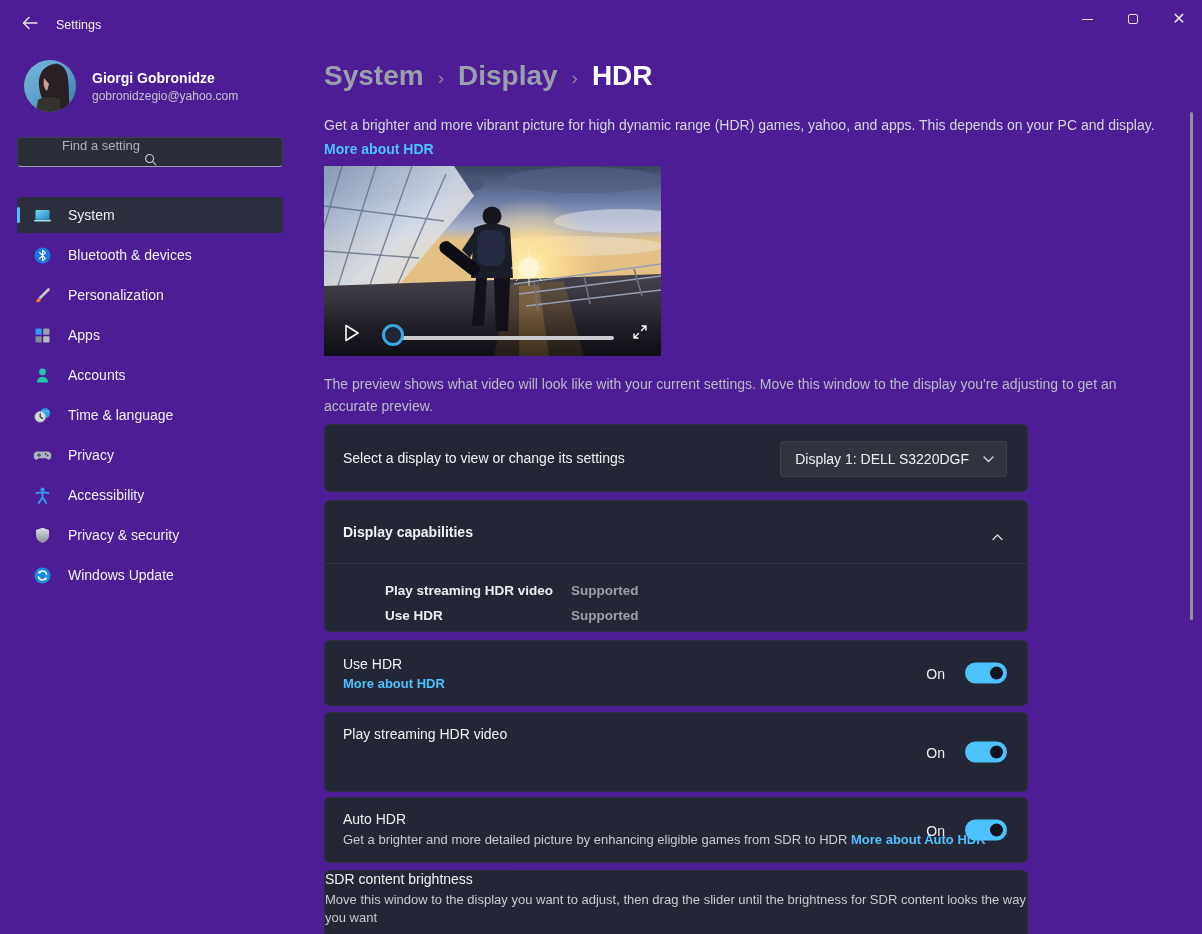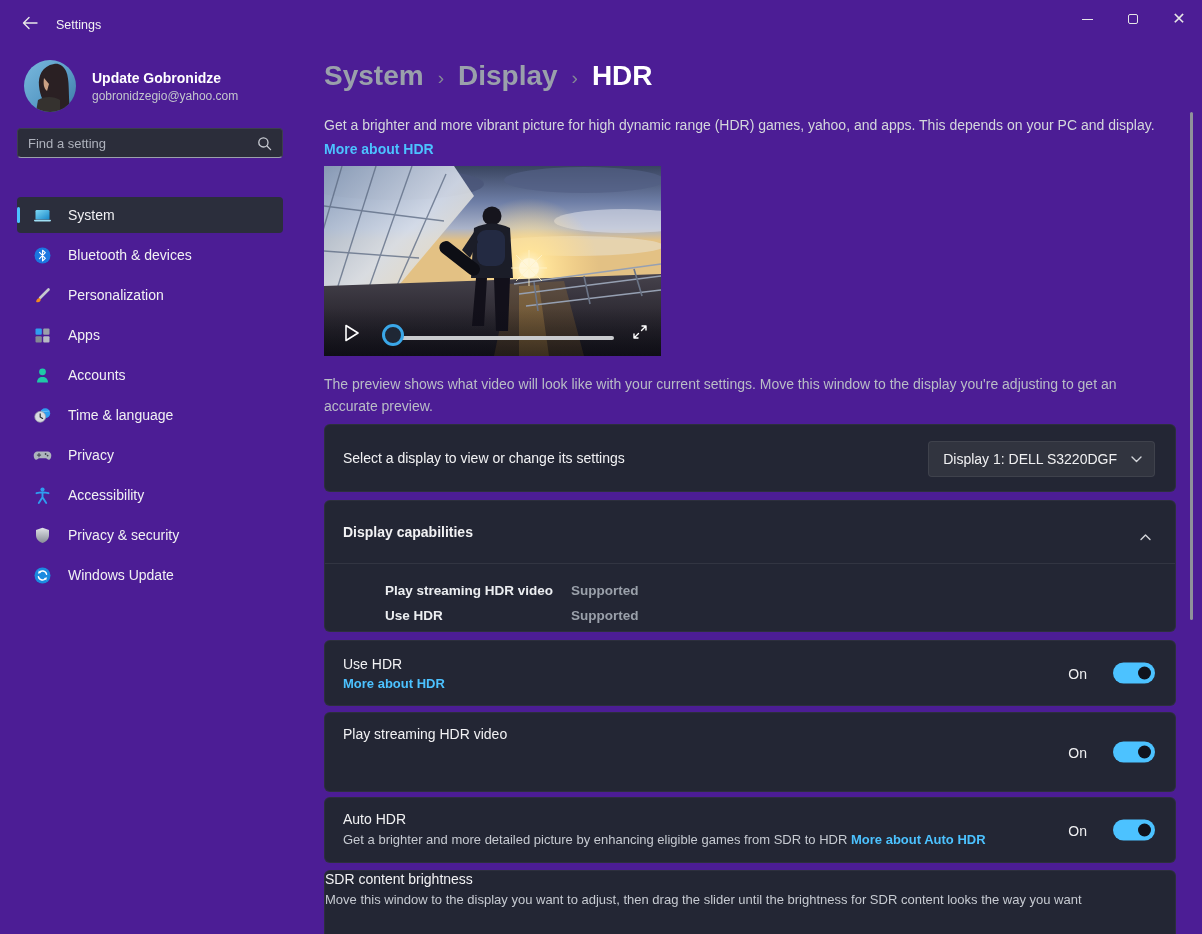--- a/index.html
+++ b/index.html
@@ -22,23 +22,23 @@
   .glyph-max { width:10px; height:10px; border:1px solid #e6e6e6; border-radius:2px; }
   .glyph-close { color:#e6e6e6; font-size:16px; line-height:1; }
 
   
   .sidebar { position:absolute; top:48px; left:0; width:300px; bottom:0; }
   .profile { position:absolute; top:12px; left:24px; display:flex; align-items:center; gap:16px; }
   .avatar { width:52px; height:52px; border-radius:50%; overflow:hidden; flex:none; }
   .profile-name { font-size:14px; font-weight:700; color:#ffffff; }
   .profile-email { font-size:12px; color:#c3c6cd; margin-top:3px; }
 
-  .searchbox { position:absolute; top:80px; left:17px; width:266px; height:30px;
+  .searchbox { position:absolute; top:89px; left:17px; width:266px; height:30px;
     background:#2b2d3a; border:1px solid #3c3f4d; border-bottom:1px solid #9ba0ab;
-    border-radius:4px; display:flex; align-items:center; padding:0 10px; }
+    border-radius:4px; display:flex; align-items:center; padding:0 10px;flex-direction:column; }
   .searchbox input { flex:1; background:transparent; border:none; outline:none;
     color:#e8e8e8; font-size:13px; font-family:"Liberation Sans", sans-serif; }
   .searchbox input::placeholder { color:#aeb2bc; }
 
   .nav { position:absolute; top:149px; left:17px; width:266px; }
   .nav-item { position:relative; height:36px; margin-bottom:4px; border-radius:4px;
     display:flex; align-items:center; padding-left:16px; gap:16px; }
   .nav-item.selected { background:#2b2e3c; }
   .accent-pill { display:none; }
   .nav-item.selected .accent-pill { display:block; position:absolute; left:0px; top:10px;
@@ -67,21 +67,21 @@
   .play-btn { position:absolute; left:18px; top:15px; }
   .seek-track { position:absolute; left:62px; top:28px; width:228px; height:4px;
     border-radius:2px; background:#c9cbce; }
   .seek-thumb { position:absolute; left:58px; top:16px; width:22px; height:22px;
     border-radius:50%; background:#1f2735; border:3.5px solid #3aa7e8; }
   .fullscreen-btn { position:absolute; right:12px; top:15px; }
 
   .preview-caption { position:absolute; top:326px; left:0; width:810px;
     font-size:14px; line-height:1.55; color:#b9bdc6; }
 
-  .card { position:absolute; left:0; width:852px; background:#232634;
+  .card { position:absolute; left:0; width:704px; background:#232634;
     border:1px solid rgba(255,255,255,0.045); border-radius:6px; }
   .card-select { top:376px; height:68px; }
   .row-label { position:absolute; left:18px; top:50%; transform:translateY(-50%);
     font-size:14px; color:#f2f2f4; }
   .dropdown { position:absolute; right:20px; top:16px; height:36px; min-width:208px;
     background:#31343f; border:1px solid rgba(255,255,255,0.07); border-radius:4px;
     display:flex; align-items:center; justify-content:space-between; gap:14px; padding:0 12px 0 14px;
     font-size:14px; color:#f0f0f2; }
 
   .card-capabilities { top:452px; height:132px;font-weight:bold; }
@@ -92,21 +92,21 @@
   .cap-body { border-top:1px solid rgba(255,255,255,0.07); padding:14px 0 0 60px; }
   .cap-row { display:flex; height:25px; align-items:center; }
   .cap-row-label { width:186px; font-size:13.5px; color:#eceef1; }
   .cap-row-value { font-size:13.5px; color:#9aa0aa; }
 
   .card-setting .setting-text { position:absolute; left:18px; top:13px; width:700px; }
   .setting-title { font-size:14px; color:#f2f2f4; }
   .setting-desc { margin-top:4px; font-size:13px; line-height:1.4; color:#c6cad1; }
   .setting-desc .link { font-size:13px; }
   .toggle-area { position:absolute; right:20px; top:50%; transform:translateY(-50%);
-    display:flex; align-items:center; gap:26px; }
+    display:flex; align-items:center; gap:20px; }
   .toggle-state { font-size:14px; color:#f0f0f2; }
   .toggle { width:42px; height:21px; border-radius:11px; background:#4cc2ff; position:relative; }
   .toggle .knob { position:absolute; right:4px; top:4px; width:13px; height:13px;
     border-radius:50%; background:#10131d; }
 
   .card-use-hdr { top:592px; height:66px; }
   .card-use-hdr .setting-title { margin-top:2px; }
   .card-use-hdr .link { display:inline-block; margin-top:4px; font-size:13px; }
 
   .card-play-streaming { top:664px; height:80px; }
@@ -153,21 +153,21 @@
                 <stop offset="1" stop-color="#3d7aa5"></stop>
             </linearGradient>
           </defs>
           <rect width="52" height="52" fill="url(#avbg)"></rect>
           <path d="M30 4 C18 6 14 16 15 26 C16 36 20 44 26 50 L46 50 C44 34 46 20 42 11 C39 5 34 3 30 4 Z" fill="#2a2023"></path>
           <path d="M20 18 C19 24 20 29 23 31 L25 24 Z" fill="#caa184"></path>
           <path d="M14 40 C20 36 30 36 36 40 L36 52 L12 52 Z" fill="#35322f"></path>
         </svg>
       </div>
       <div>
-        <div class="profile-name">Update Gobronidze</div>
+        <div class="profile-name">Giorgi Gobronidze</div>
         <div class="profile-email">gobronidzegio@yahoo.com</div>
       </div>
     </div>
 
     <div class="searchbox">
       <input type="text" placeholder="Find a setting" style="">
       <svg width="15" height="15" viewBox="0 0 15 15">
         <circle cx="6.4" cy="6.4" r="4.6" fill="none" stroke="#c9ccd3" stroke-width="1.3"></circle>
         <line x1="10" y1="10" x2="13.6" y2="13.6" stroke="#c9ccd3" stroke-width="1.3" stroke-linecap="round"></line>
       </svg>

